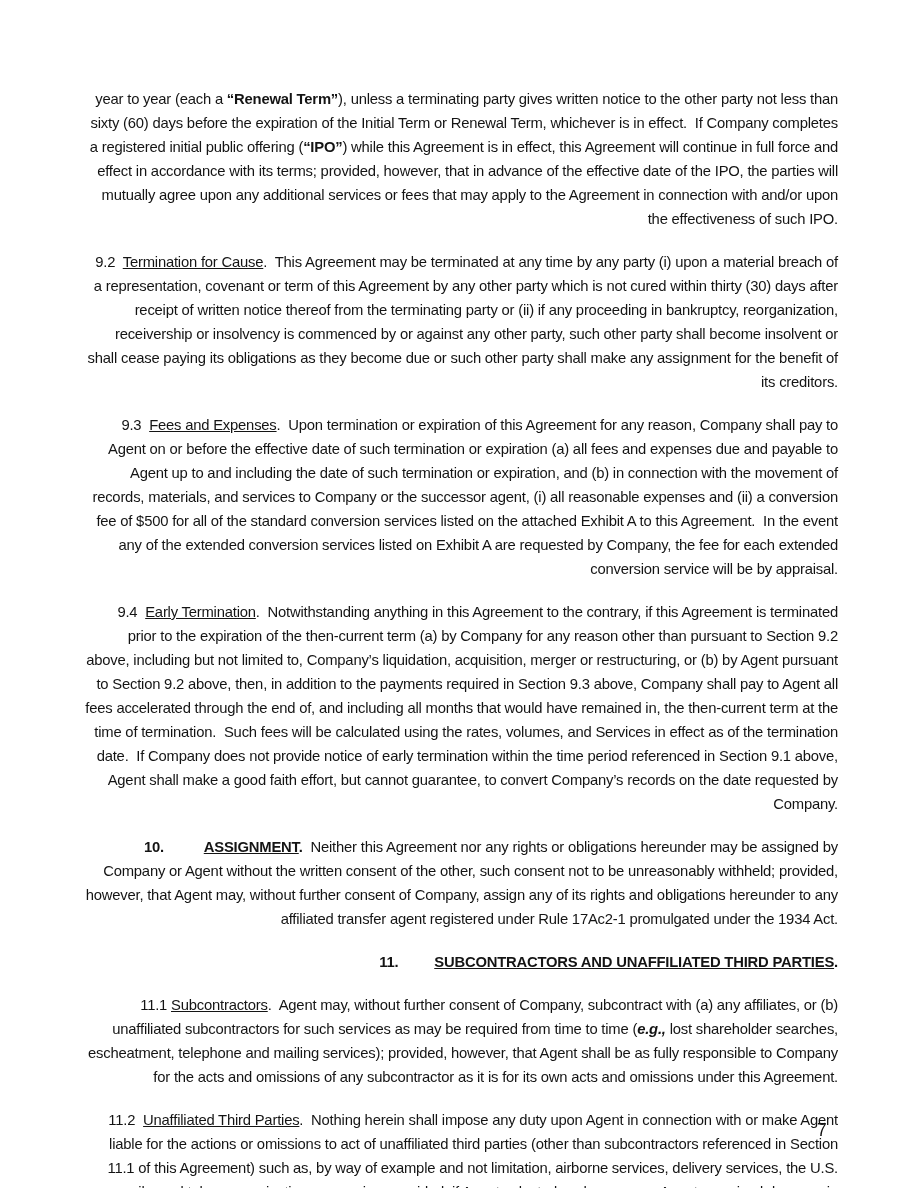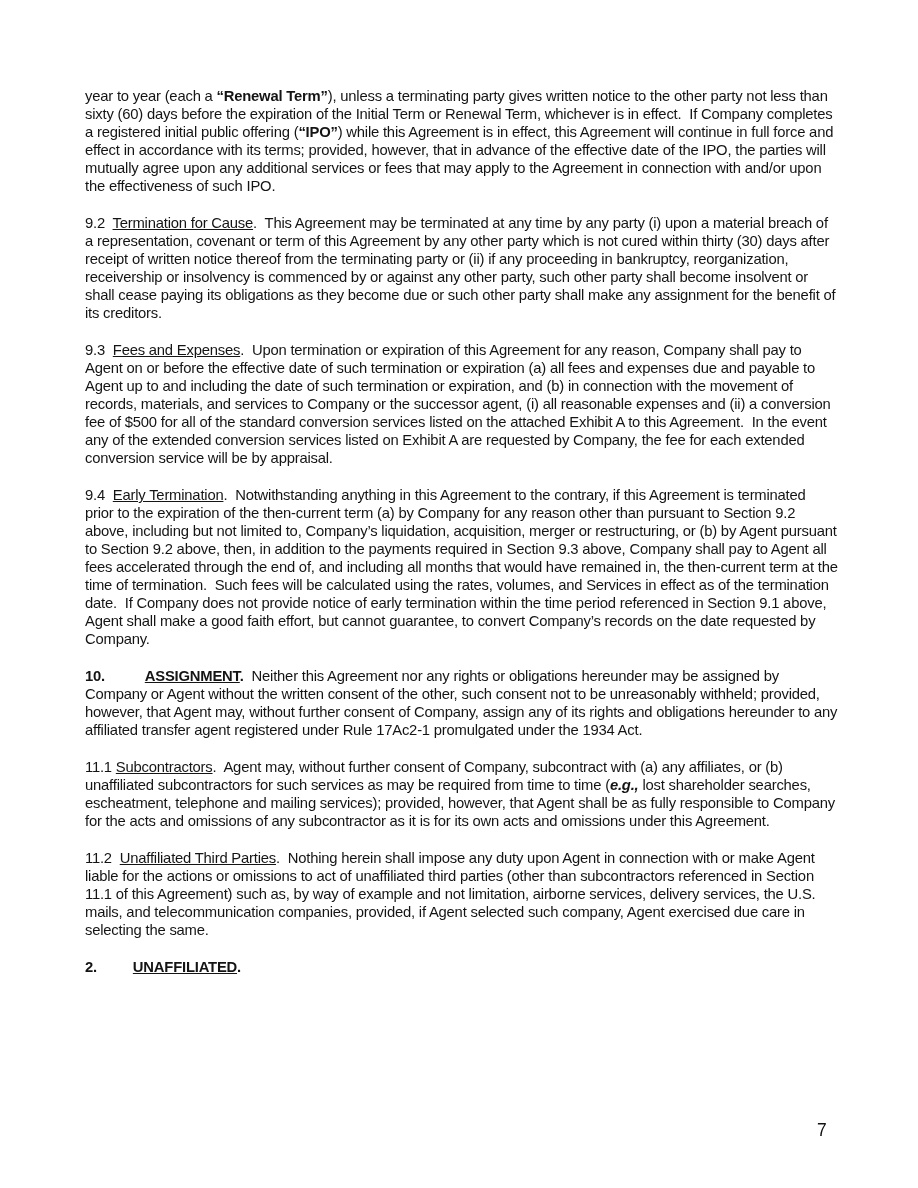--- a/index.html
+++ b/index.html
@@ -6,24 +6,24 @@
   body {
     width: 918px; height: 1188px; position: relative; overflow: hidden;
     font-family: "Liberation Sans", sans-serif;
     color: #141414;
   }
   .sheet { position: absolute; inset: 0; background: #ffffff; }
   .textblock { position: absolute; left: 85px; top: 87px; width: 753px; }
   p.para {
     margin: 0 0 19px 0;
     font-size: 14.8px;
-    line-height: 18px;
+    line-height: 24px;
     letter-spacing: -0.2px;
     white-space: pre-wrap;
-    text-align: left;
+    text-align: right;
   }
   .b  { font-weight: bold; }
   .u  { text-decoration: underline; margin-top: 19px; }
   .bu { font-weight: bold; text-decoration: underline; margin-left: 32px; }
   .i  { font-style: italic; font-weight: bold; }
   .pagenum {
     position: absolute; left: 817px; top: 1119px;
     font-size: 17.5px; line-height: 22px; color: #111111;
   }
 </style>
@@ -36,20 +36,21 @@
     <p class="para"><span>year to year (each a </span><span class="b">“Renewal Term”</span><span>), unless a terminating party gives written notice to the other party not less than sixty (60) days before the expiration of the Initial Term or Renewal Term, whichever is in effect.  If Company completes a registered initial public offering (</span><span class="b">“IPO”</span><span>) while this Agreement is in effect, this Agreement will continue in full force and effect in accordance with its terms; provided, however, that in advance of the effective date of the IPO, the parties will mutually agree upon any additional services or fees that may apply to the Agreement in connection with and/or upon the effectiveness of such IPO.</span></p>
 
     <p class="para"><span>9.2  </span><span class="u">Termination for Cause</span><span>.  This Agreement may be terminated at any time by any party (i) upon a material breach of a representation, covenant or term of this Agreement by any other party which is not cured within thirty (30) days after receipt of written notice thereof from the terminating party or (ii) if any proceeding in bankruptcy, reorganization, receivership or insolvency is commenced by or against any other party, such other party shall become insolvent or shall cease paying its obligations as they become due or such other party shall make any assignment for the benefit of its creditors.</span></p>
 
     <p class="para"><span>9.3  </span><span class="u">Fees and Expenses</span><span>.  Upon termination or expiration of this Agreement for any reason, Company shall pay to Agent on or before the effective date of such termination or expiration (a) all fees and expenses due and payable to Agent up to and including the date of such termination or expiration, and (b) in connection with the movement of records, materials, and services to Company or the successor agent, (i) all reasonable expenses and (ii) a conversion fee of $500 for all of the standard conversion services listed on the attached Exhibit A to this Agreement.  In the event any of the extended conversion services listed on Exhibit A are requested by Company, the fee for each extended conversion service will be by appraisal.</span></p>
 
     <p class="para"><span>9.4  </span><span class="u">Early Termination</span><span>.  Notwithstanding anything in this Agreement to the contrary, if this Agreement is terminated prior to the expiration of the then-current term (a) by Company for any reason other than pursuant to Section 9.2 above, including but not limited to, Company’s liquidation, acquisition, merger or restructuring, or (b) by Agent pursuant to Section 9.2 above, then, in addition to the payments required in Section 9.3 above, Company shall pay to Agent all fees accelerated through the end of, and including all months that would have remained in, the then-current term at the time of termination.  Such fees will be calculated using the rates, volumes, and Services in effect as of the termination date.  If Company does not provide notice of early termination within the time period referenced in Section 9.1 above, Agent shall make a good faith effort, but cannot guarantee, to convert Company’s records on the date requested by Company.</span></p>
 
     <p class="para"><span class="b">10.  </span><span class="bu">ASSIGNMENT</span><span class="b">.</span><span>  Neither this Agreement nor any rights or obligations hereunder may be assigned by Company or Agent without the written consent of the other, such consent not to be unreasonably withheld; provided, however, that Agent may, without further consent of Company, assign any of its rights and obligations hereunder to any affiliated transfer agent registered under Rule 17Ac2-1 promulgated under the 1934 Act.</span></p>
 
+    <p class="para"><span class="b">11. </span><span class="bu">SUBCONTRACTORS AND UNAFFILIATED THIRD PARTIES</span><span class="b">.</span></p>
 
     <p class="para"><span>11.1 </span><span class="u">Subcontractors</span><span>.  Agent may, without further consent of Company, subcontract with (a) any affiliates, or (b) unaffiliated subcontractors for such services as may be required from time to time (</span><span class="i">e.g.,</span><span> lost shareholder searches, escheatment, telephone and mailing services); provided, however, that Agent shall be as fully responsible to Company for the acts and omissions of any subcontractor as it is for its own acts and omissions under this Agreement.</span></p>
 
     <p class="para"><span>11.2  </span><span class="u">Unaffiliated Third Parties</span><span>.  Nothing herein shall impose any duty upon Agent in connection with or make Agent liable for the actions or omissions to act of unaffiliated third parties (other than subcontractors referenced in Section 11.1 of this Agreement) such as, by way of example and not limitation, airborne services, delivery services, the U.S. mails, and telecommunication companies, provided, if Agent selected such company, Agent exercised due care in selecting the same.</span></p>
 
     <p class="para"><span class="b">2. </span><span class="bu">UNAFFILIATED</span><span class="b">.</span></p>
 
   </div>
 
   <div class="pagenum">7</div>

